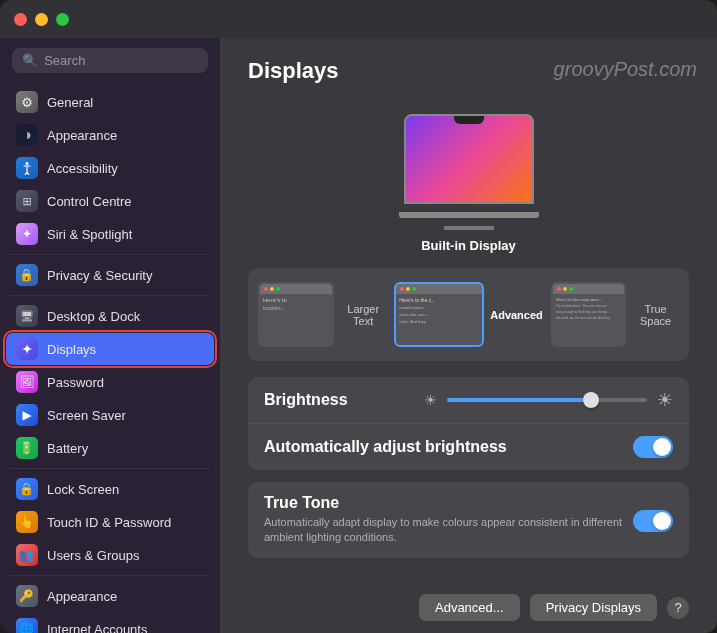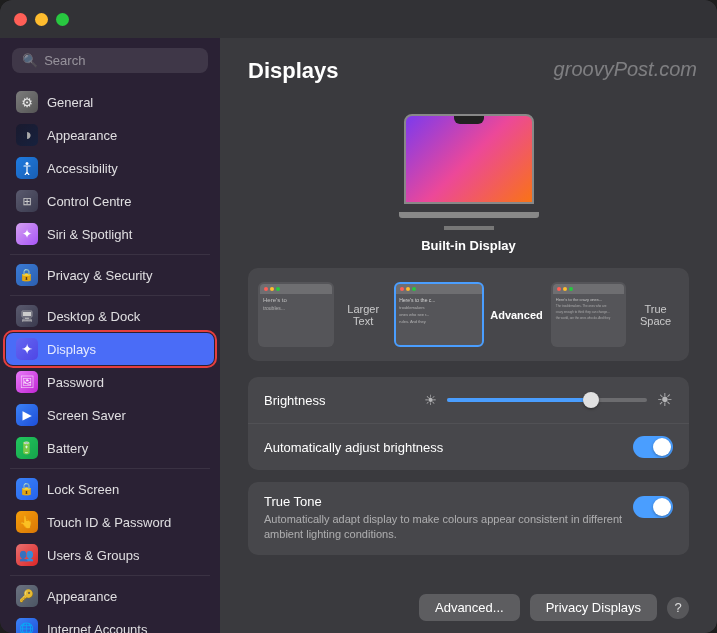--- a/index.html
+++ b/index.html
@@ -335,22 +335,23 @@
       justify-content: space-between;
       padding: 12px 16px;
       border-bottom: 1px solid rgba(255,255,255,0.06);
     }
 
     .settings-row:last-child {
       border-bottom: none;
     }
 
     .settings-row-label {
-      font-size: 13px;
+      font-size: 16px;
       color: #ffffff;
+      font-weight: bold;
     }
 
     .settings-row-sub {
       font-size: 11px;
       color: rgba(255,255,255,0.55);
       margin-top: 3px;
       max-width: 360px;
       line-height: 1.4;
     }
 
@@ -666,21 +667,21 @@
             </div>
           </div>
 
           <div class="settings-row">
             <span class="settings-row-label">Automatically adjust brightness</span>
             <div class="toggle"></div>
           </div>
         </div>
 
         <div class="settings-section">
-          <div class="settings-row" style="align-items:flex-start;">
+          <div class="settings-row" style="align-items:center;">
             <div>
               <div class="settings-row-label">True Tone</div>
               <div class="settings-row-sub">Automatically adapt display to make colours appear consistent in different ambient lighting conditions.</div>
             </div>
             <div class="toggle" style="margin-top:2px;flex-shrink:0;"></div>
           </div>
         </div>
 
       </div>
 

